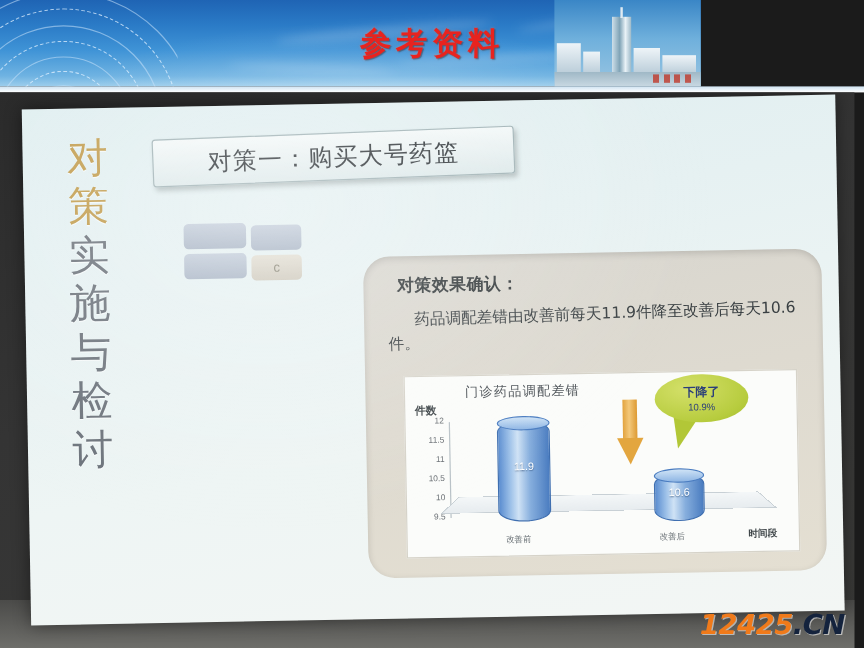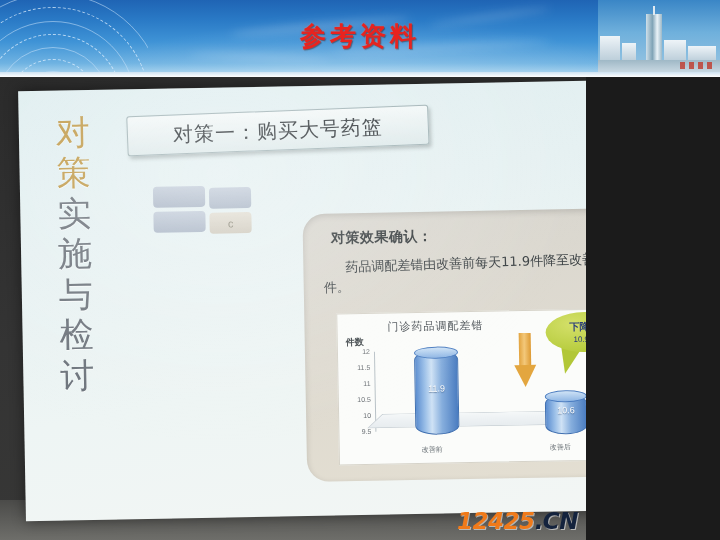--- a/index.html
+++ b/index.html
@@ -5,21 +5,21 @@
   html,body{margin:0;padding:0;}
   body{
     width:720px;height:540px;overflow:hidden;
     background:#1b1b1b;
     font-family:"Liberation Sans","DejaVu Sans",sans-serif;
     position:relative;
   }
 
   
   #banner{
-    position:absolute;left:0;top:0;width:720px;height:72px;
+    position:absolute;left:0;top:0;width:584px;height:72px;
     background:
       radial-gradient(ellipse at 50% 120%, rgba(255,255,255,.22) 0%, rgba(255,255,255,0) 55%),
       linear-gradient(180deg,#1f64b4 0%,#2a7ac6 28%,#3f93d6 58%,#6fb3e2 88%,#9dcdec 100%);
     overflow:hidden;
   }
   
   #banner .cloud{position:absolute;border-radius:50%;background:rgba(255,255,255,.18);filter:blur(4px);}
   #banner .c1{left:230px;top:22px;width:180px;height:9px;transform:rotate(-5deg);}
   #banner .c2{left:330px;top:44px;width:220px;height:7px;transform:rotate(-3deg);}
   #banner .c3{left:190px;top:54px;width:140px;height:6px;transform:rotate(2deg);}
@@ -52,21 +52,21 @@
     position:absolute;left:0;top:0;width:720px;height:72px;
     display:flex;align-items:center;justify-content:center;
     color:#e8231f;font-size:26px;font-weight:bold;letter-spacing:4px;
     text-shadow:1px 1px 1px rgba(0,0,0,.35), 0 0 2px rgba(255,120,90,.6);
   }
   #banner-underline{position:absolute;left:0;top:72px;width:720px;height:5px;
     background:linear-gradient(180deg,#cfe3f2,#ffffff);}
 
   
   #photo{
-    position:absolute;left:0;top:77px;width:586px;height:463px;
+    position:absolute;left:0;top:77px;width:712px;height:463px;
     background:linear-gradient(160deg,#2b2b2b 0%,#343434 40%,#3a3a38 100%);
     overflow:hidden;
   }
   #photo .darkfloor{position:absolute;left:0;bottom:0;width:720px;height:40px;
     background:linear-gradient(180deg,#4b4b49,#6e6e6a);}
 
   
   #slide{
     position:absolute;left:22px;top:8px;width:678px;height:430px;
     background:linear-gradient(170deg,#dfeef0 0%,#e6f1f2 30%,#eef5f4 62%,#f3f6f4 100%);

